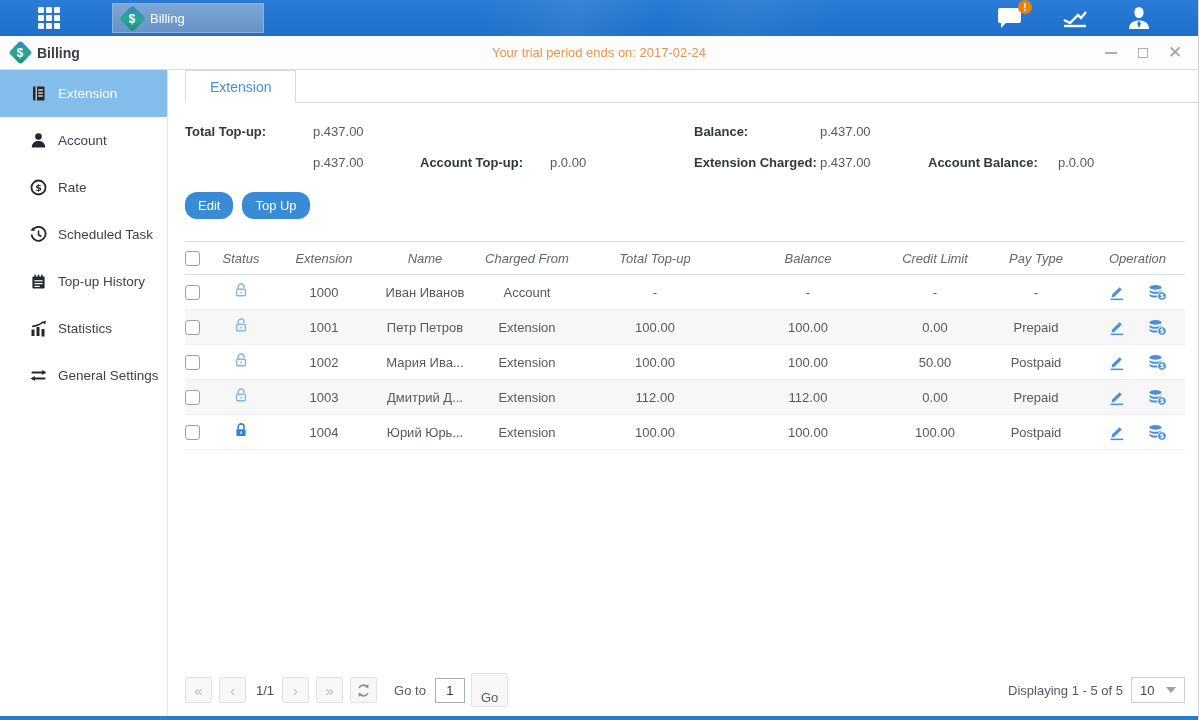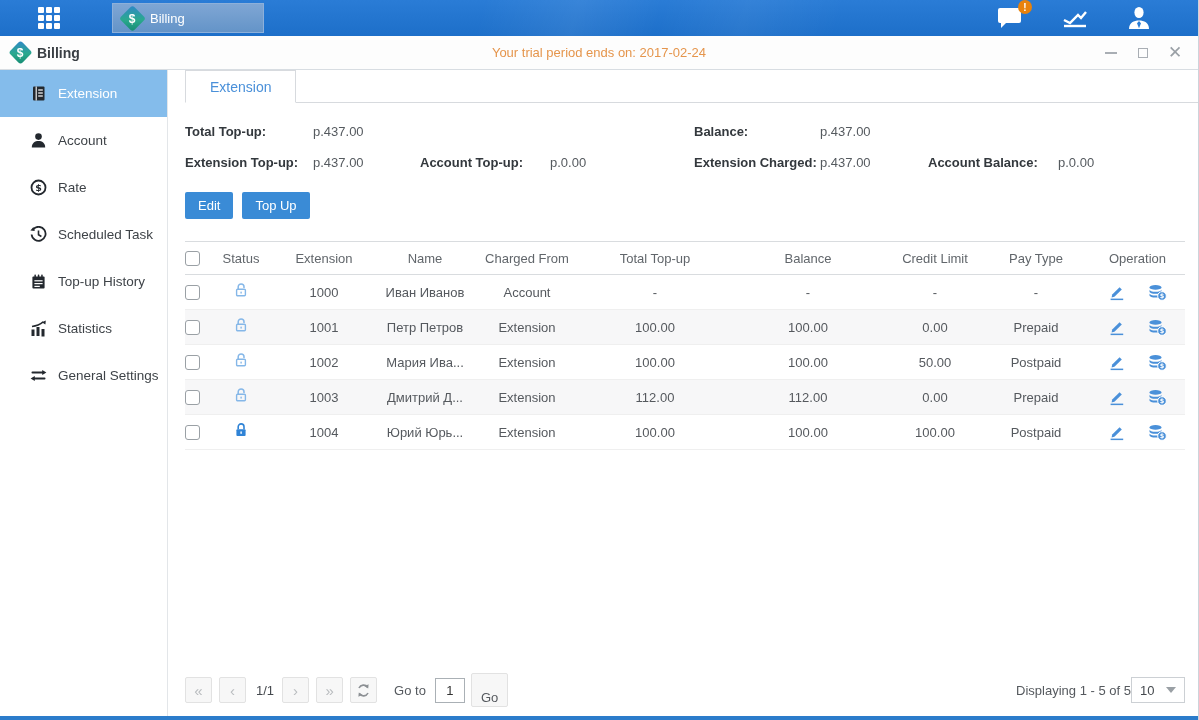--- a/index.html
+++ b/index.html
@@ -61,27 +61,27 @@
   
   .summary { display:grid; margin-top:13px;
      grid-template-columns:128px 107px 130px 144px 126px 108px 130px auto;
      line-height:31px; font-size:13px; }
   .summary .lab { font-weight:bold; color:#33383d; }
   .summary .val { color:#555a5f; }
 
   
   .actions { margin-top:14px; display:flex; gap:9px; }
   .btn { background:#3a8bd6; color:#fff; border:none; font-size:13px;
-     height:27px; padding:0 13px; border-radius:2px; cursor:pointer;
+     height:27px; padding:0 13px; border-radius:12px; cursor:pointer;
      font-family:"Liberation Sans","DejaVu Sans",sans-serif; }
 
   
   table { border-collapse:collapse; table-layout:fixed; width:1000px; margin-top:22px; }
   thead th { height:33px; font-weight:normal; font-size:13px; color:#61666b;
-     border-top:1px solid #d9dcdf; border-bottom:1px solid #d9dcdf; text-align:center; }
+     border-top:1px solid #d9dcdf; border-bottom:1px solid #d9dcdf; text-align:center;font-style:italic; }
   tbody td { height:35px; font-size:13px; color:#55595e; text-align:center;
      border-bottom:1px solid #efefef; }
   tbody tr:nth-child(even) { background:#f7f7f8; }
   .cb { width:15px; height:15px; border:1px solid #9aa0a5; border-radius:3px;
      display:inline-block; background:#fff; cursor:pointer; vertical-align:middle; }
   .op-icons { display:flex; justify-content:center; gap:22px; align-items:center; }
   .op-icons span { cursor:pointer; display:flex; }
   .lockwrap span { display:inline-flex; }
 
   
@@ -90,21 +90,21 @@
   .pg-btn { width:27px; height:26px; border:1px solid #e2e2e2; background:#f7f7f7;
      display:flex; align-items:center; justify-content:center; color:#b9bcbf;
      font-size:15px; margin-right:7px; cursor:pointer; border-radius:2px; user-select:none; }
   .pg-num { margin:0 8px 0 3px; color:#45494e; }
   .goto-label { margin:0 9px 0 10px; }
   .goto-input { width:30px; height:25px; border:1px solid #aab0b5; text-align:center;
      font-size:13px; color:#333; font-family:inherit; }
   .go-btn { height:26px; padding:16px 9px; border:1px solid #e2e2e2; background:#f7f7f7;
      color:#55595e; font-size:13px; margin-left:6px; cursor:pointer; border-radius:2px;
      font-family:inherit; }
-  .pg-right { margin-left:auto; display:flex; align-items:center; gap:0; }
+  .pg-right { margin-left:auto; display:flex; align-items:center; gap:8px; }
   .size-select { width:54px; height:26px; border:1px solid #ccd0d4; display:flex;
      align-items:center; padding:0 8px; cursor:pointer; justify-content:space-between; color:#45494e; }
   .caret { width:0; height:0; border-left:5px solid transparent; border-right:5px solid transparent;
      border-top:6px solid #9aa0a5; }
 
   .bottom-strip { height:4px; background:#2b7ccb; }
 </style>
 </head>
 <body>
 
@@ -244,21 +244,20 @@
         <div class="tab">
           <span>Extension</span>
         </div>
       </div>
 
       <div class="summary">
         <span class="lab" style="grid-row:1;grid-column:1">Total Top-up:</span>
         <span class="val" style="grid-row:1;grid-column:2">p.437.00</span>
         <span class="lab" style="grid-row:1;grid-column:5">Balance:</span>
         <span class="val" style="grid-row:1;grid-column:6">p.437.00</span>
-        <span class="lab" style="grid-row:2;grid-column:1">Extension Top-up:</span>
         <span class="val" style="grid-row:2;grid-column:2">p.437.00</span>
         <span class="lab" style="grid-row:2;grid-column:3">Account Top-up:</span>
         <span class="val" style="grid-row:2;grid-column:4">p.0.00</span>
         <span class="lab" style="grid-row:2;grid-column:5">Extension Charged:</span>
         <span class="val" style="grid-row:2;grid-column:6">p.437.00</span>
         <span class="lab" style="grid-row:2;grid-column:7">Account Balance:</span>
         <span class="val" style="grid-row:2;grid-column:8">p.0.00</span>
       </div>
 
       <div class="actions">

